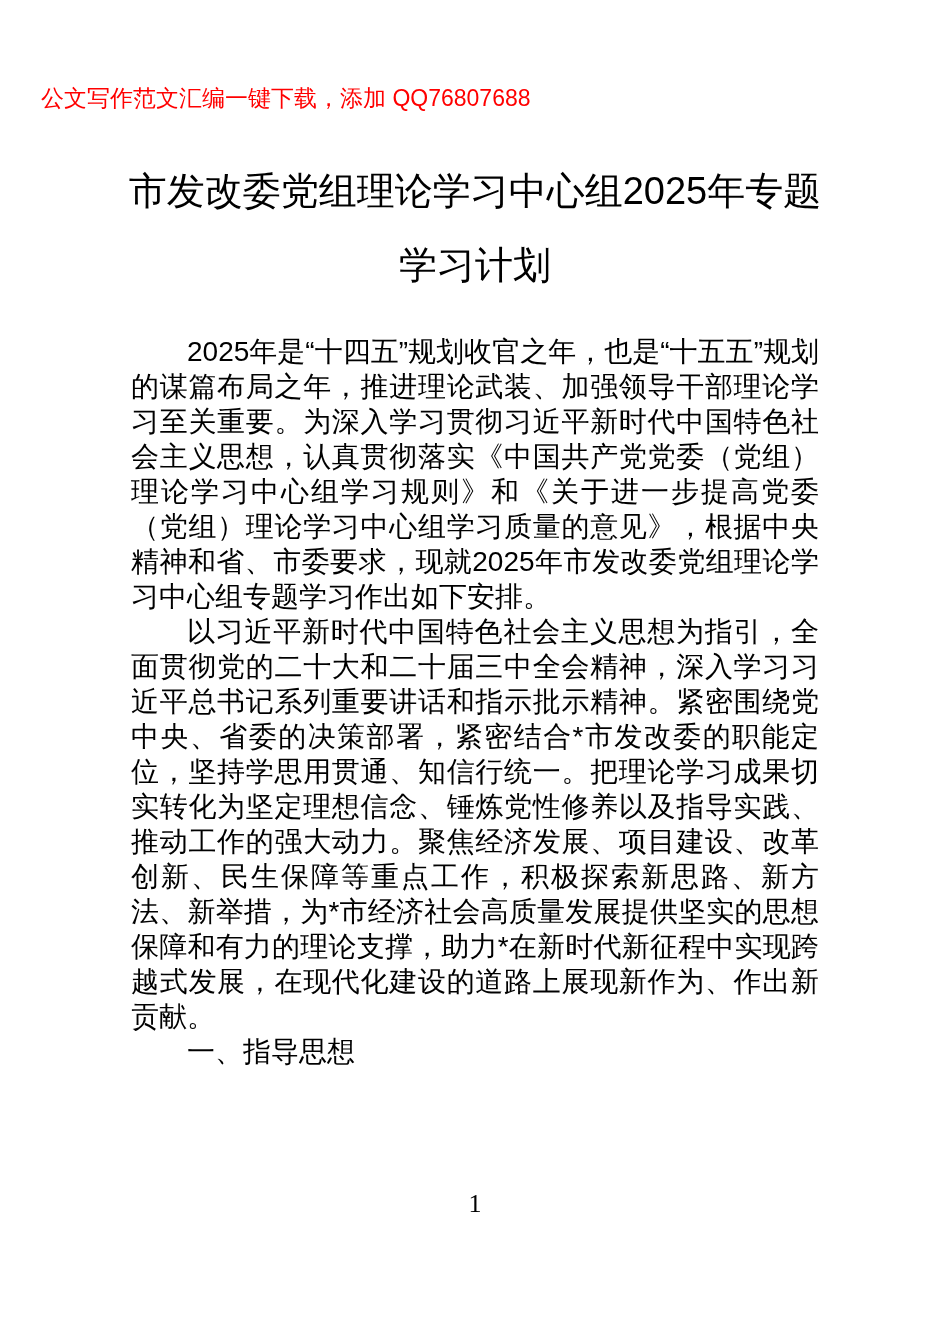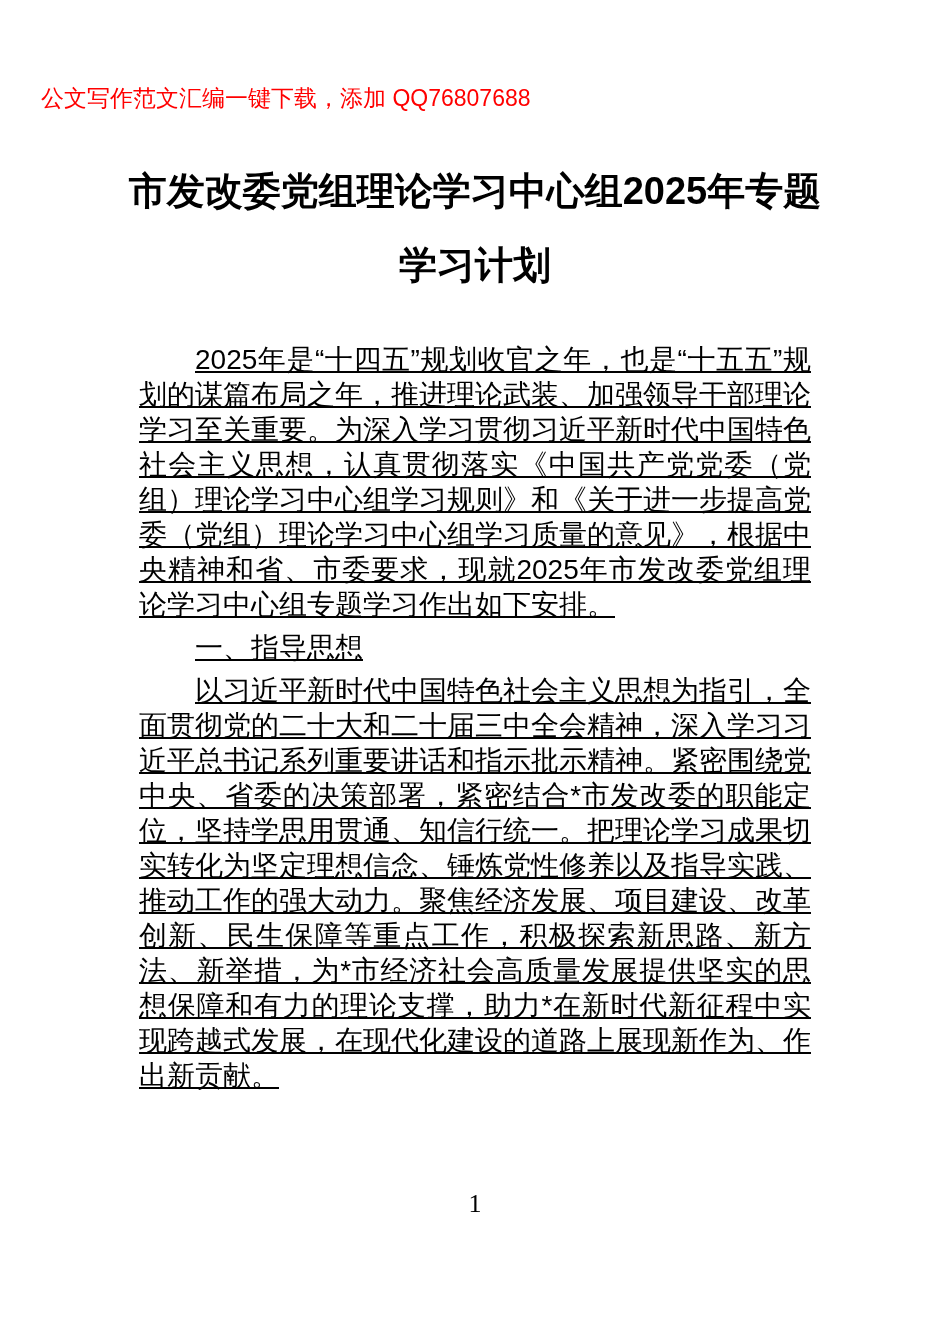--- a/index.html
+++ b/index.html
@@ -29,38 +29,37 @@
   }
   .title {
     position: absolute;
     top: 154px;
     left: 115px;
     width: 720px;
     margin: 0;
     text-align: center;
     font-size: 38px;
     line-height: 74px;
-    font-weight: bold;
+    font-weight: normal;
     color: #000000;
   }
   .content {
     position: absolute;
     top: 334px;
     left: 131px;
     width: 688px;
     font-size: 28px;
     line-height: 35px;
     text-align: justify;
     color: #000000;
   }
   .para {
-    margin: 8px;
+    margin: 0;
     padding: 0;
     text-indent: 2em;
-    text-decoration: underline;
   }
   .page-number {
     position: absolute;
     top: 1190px;
     left: 0;
     width: 100%;
     text-align: center;
     font-size: 26px;
     line-height: 28px;
     font-family: "Liberation Serif", "DejaVu Serif", serif;
@@ -73,19 +72,19 @@
 <div class="page">
 
   <div class="promo">
     <span>公文写作范文汇编一键下载，添加 QQ76807688</span>
   </div>
 
   <h1 class="title">市发改委党组理论学习中心组2025年专题学习计划</h1>
 
   <div class="content">
       <p class="para body">2025年是“十四五”规划收官之年，也是“十五五”规划的谋篇布局之年，推进理论武装、加强领导干部理论学习至关重要。为深入学习贯彻习近平新时代中国特色社会主义思想，认真贯彻落实《中国共产党党委（党组）理论学习中心组学习规则》和《关于进一步提高党委（党组）理论学习中心组学习质量的意见》，根据中央精神和省、市委要求，现就2025年市发改委党组理论学习中心组专题学习作出如下安排。</p>
+      <p class="para body">以习近平新时代中国特色社会主义思想为指引，全面贯彻党的二十大和二十届三中全会精神，深入学习习近平总书记系列重要讲话和指示批示精神。紧密围绕党中央、省委的决策部署，紧密结合*市发改委的职能定位，坚持学思用贯通、知信行统一。把理论学习成果切实转化为坚定理想信念、锤炼党性修养以及指导实践、推动工作的强大动力。聚焦经济发展、项目建设、改革创新、民生保障等重点工作，积极探索新思路、新方法、新举措，为*市经济社会高质量发展提供坚实的思想保障和有力的理论支撑，助力*在新时代新征程中实现跨越式发展，在现代化建设的道路上展现新作为、作出新贡献。</p>
       <p class="para heading">一、指导思想</p>
-      <p class="para body">以习近平新时代中国特色社会主义思想为指引，全面贯彻党的二十大和二十届三中全会精神，深入学习习近平总书记系列重要讲话和指示批示精神。紧密围绕党中央、省委的决策部署，紧密结合*市发改委的职能定位，坚持学思用贯通、知信行统一。把理论学习成果切实转化为坚定理想信念、锤炼党性修养以及指导实践、推动工作的强大动力。聚焦经济发展、项目建设、改革创新、民生保障等重点工作，积极探索新思路、新方法、新举措，为*市经济社会高质量发展提供坚实的思想保障和有力的理论支撑，助力*在新时代新征程中实现跨越式发展，在现代化建设的道路上展现新作为、作出新贡献。</p>
     </div>
 
   <div class="page-number">1</div>
 
 </div>
 
 </body></html>

